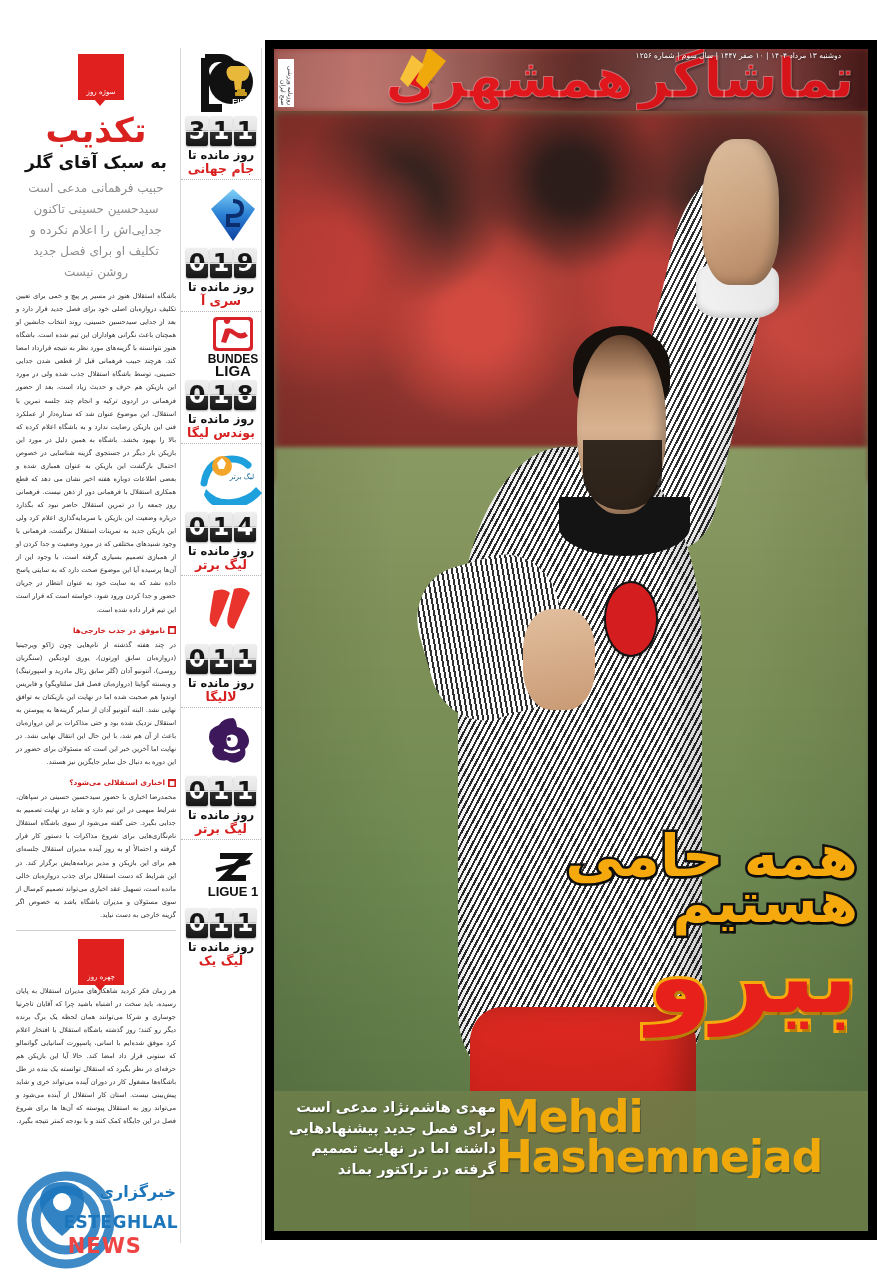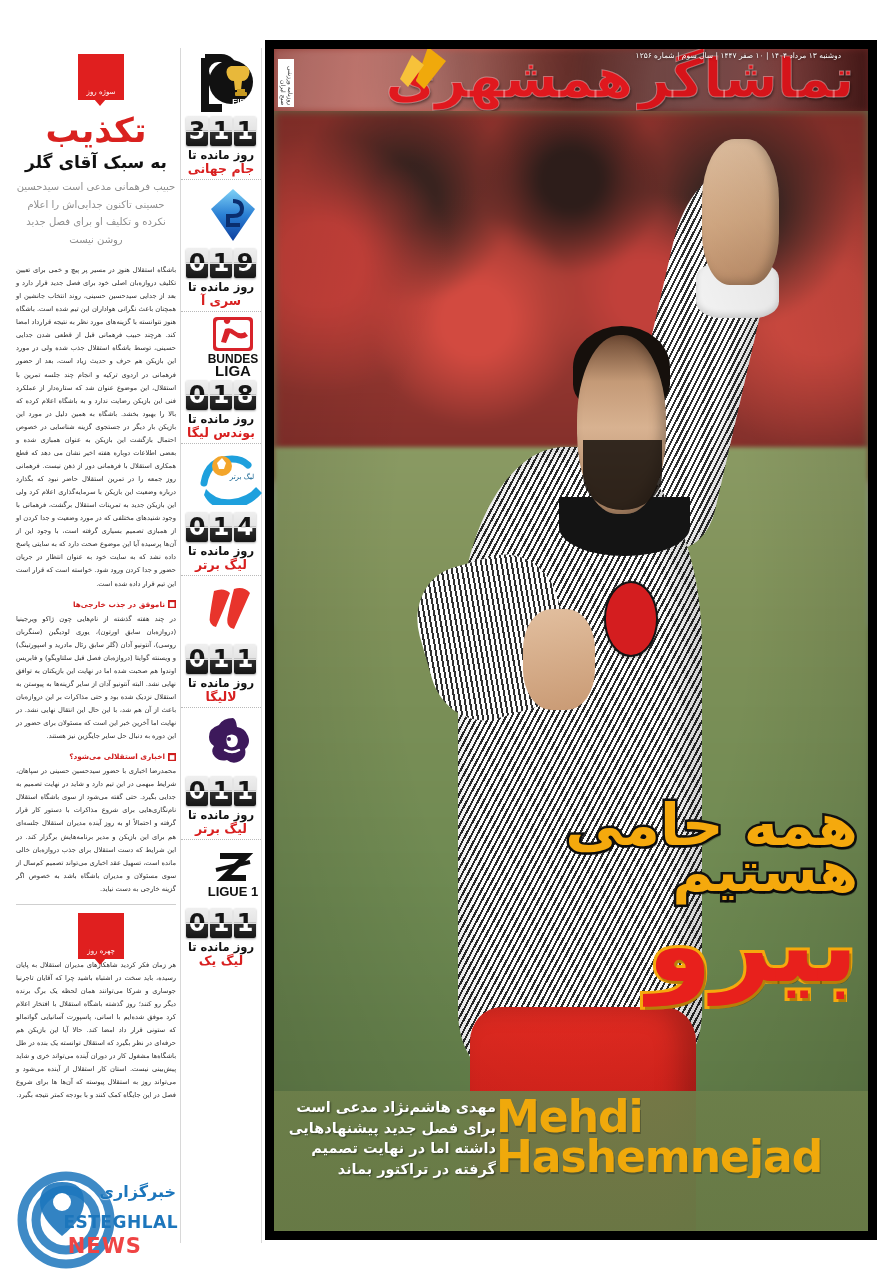--- a/index.html
+++ b/index.html
@@ -180,21 +180,21 @@
     background:linear-gradient(180deg,#e32b22 0%,#cf1f18 60%,#a91611 100%);
     box-shadow:inset -16px 0 26px rgba(0,0,0,.22);
   }
   .p-vignette{
     position:absolute;inset:0;
     background:radial-gradient(ellipse at 50% 42%, transparent 42%, rgba(0,0,0,.16) 100%);
   }
 
   
   .headline{
-    position:absolute;right:10px;top:688px;z-index:9;
+    position:absolute;right:10px;top:719px;z-index:9;
     direction:rtl;text-align:right;
     width:400px;
     line-height:.92;
   }
   .hl-line{
     font-weight:bold;
     -webkit-text-stroke:5px #111;
     paint-order:stroke fill;
     text-shadow:2px 3px 0 rgba(0,0,0,.25);
     white-space:nowrap;
@@ -290,22 +290,22 @@
   }
   .art-h1{
     font-size:34px;font-weight:bold;color:#d9211f;
     text-align:center;margin:10px 0 2px;letter-spacing:-1px;
   }
   .art-h2{
     font-size:17px;font-weight:bold;color:#111;
     text-align:center;margin:0 0 6px;
   }
   .art-lede{
-    font-size:10px;color:#8d8d8d;line-height:1.75;
-    text-align:center;margin-bottom:16px;
+    font-size:12px;color:#8d8d8d;line-height:1.75;
+    text-align:center;margin-bottom:7px;
   }
   .art-body{
     font-size:6.7px;color:#2b2b2b;line-height:1.95;
     text-align:justify;
     column-count:1;
   }
   .sub-h{
     font-size:7.4px;font-weight:bold;color:#cf1e1e;
     margin:9px 0 4px;display:flex;align-items:center;gap:3px;
     text-align:right;

